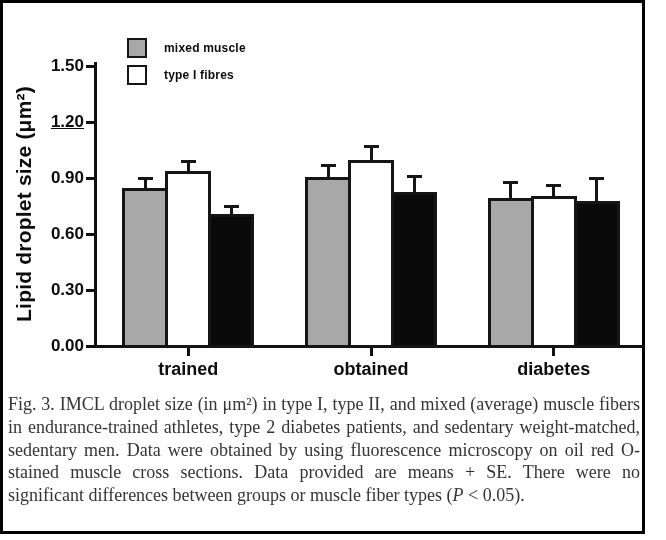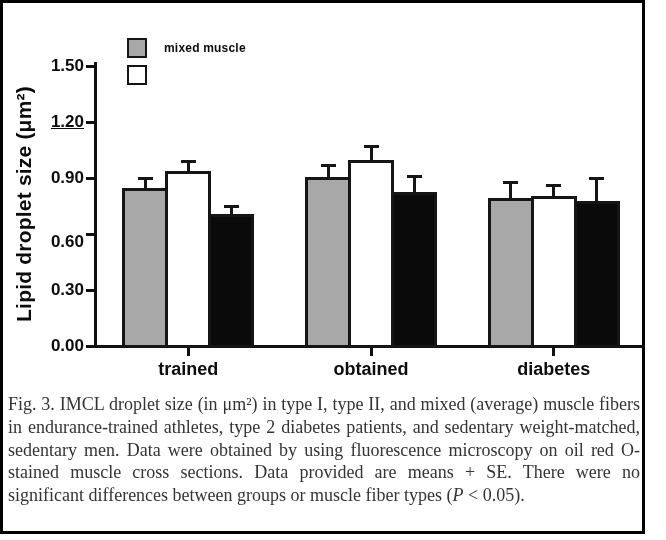--- a/index.html
+++ b/index.html
@@ -53,21 +53,21 @@
 <div class="y-axis-title">Lipid droplet size (μm²)</div>
 
 <div id="plot">
     <div class="axis-line" style="left: 94px; top: 62px; width: 3px; height: 286px;"></div>
     <div class="axis-line" style="left: 88px; top: 345px; width: 557px; height: 3px;"></div>
     <div class="axis-line" style="left: 86px; top: 345px; width: 8px; height: 3px;"></div>
     <div class="ytick-label" style="top: 336px;">0.00</div>
     <div class="axis-line" style="left: 86px; top: 289px; width: 8px; height: 3px;"></div>
     <div class="ytick-label" style="top: 280px;">0.30</div>
     <div class="axis-line" style="left: 86px; top: 233px; width: 8px; height: 3px;"></div>
-    <div class="ytick-label" style="top: 232px; text-align: right;">0.60</div>
+    <div class="ytick-label" style="top: 224px; text-align: right;">0.60</div>
     <div class="axis-line" style="left: 86px; top: 177px; width: 8px; height: 3px;"></div>
     <div class="ytick-label" style="top: 168px;">0.90</div>
     <div class="axis-line" style="left: 86px; top: 121px; width: 8px; height: 3px;"></div>
     <div class="ytick-label" style="top: 112px; text-decoration: underline;">1.20</div>
     <div class="axis-line" style="left: 86px; top: 65px; width: 8px; height: 3px;"></div>
     <div class="ytick-label" style="top: 56px;">1.50</div>
     <div class="bar" style="left: 122.333px; top: 188.2px; width: 46px; height: 159.8px; background: rgb(168, 168, 168); z-index: 2;"></div>
     <div class="err" style="left: 143.833px; top: 177px; width: 3px; height: 11.2px; z-index: 10;"></div>
     <div class="err" style="left: 137.833px; top: 177px; width: 15px; height: 3px; z-index: 10;"></div>
     <div class="bar" style="left: 165.333px; top: 171.4px; width: 46px; height: 176.6px; background: rgb(255, 255, 255); z-index: 3;"></div>
@@ -102,18 +102,19 @@
     <div class="xtick-label" style="left: 483.667px; top: 358px;">diabetes</div>
   </div>
 
 <div class="legend">
   <div class="legend-item">
     <span class="swatch" style="background: rgb(168, 168, 168);"></span>
     <span class="legend-label">mixed muscle</span>
   </div>
   <div class="legend-item">
     <span class="swatch" style="background: rgb(255, 255, 255);"></span>
+    <span class="legend-label">type I fibres</span>
   </div>
 </div>
 
 <div class="caption">
   <span>Fig. 3. IMCL droplet size (in μm²) in type I, type II, and mixed (average) muscle fibers in endurance-trained athletes, type 2 diabetes patients, and sedentary weight-matched, sedentary men. Data were obtained by using fluorescence microscopy on oil red O-stained muscle cross sections. Data provided are means + SE. There were no significant differences between groups or muscle fiber types (</span><i>P</i><span> &lt; 0.05).</span>
 </div>
 
 </body></html>

